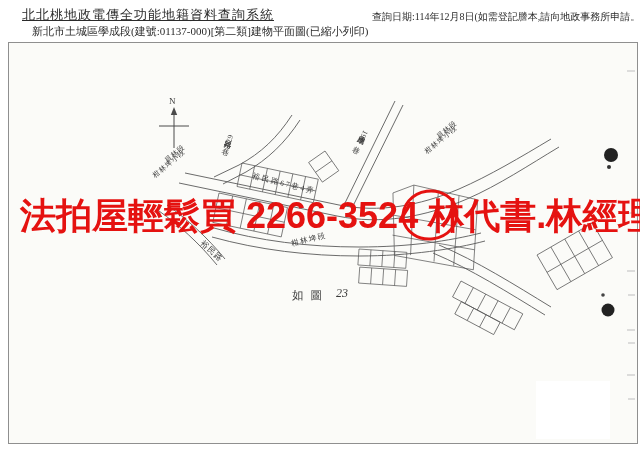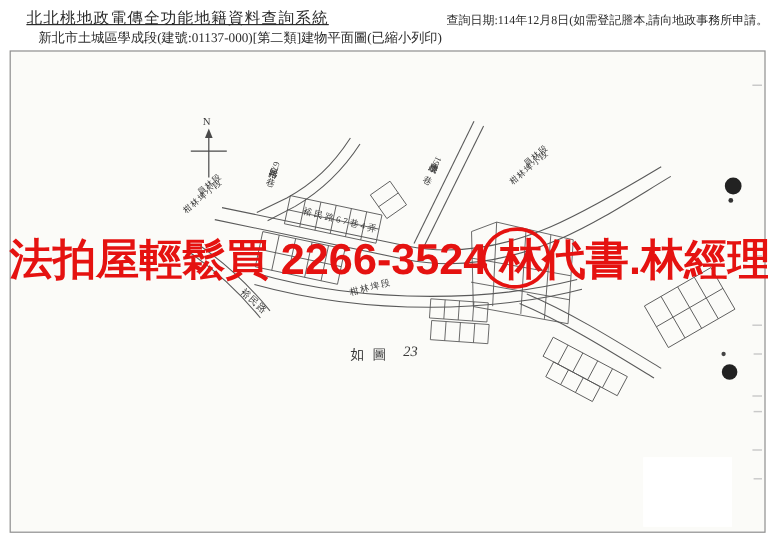--- a/index.html
+++ b/index.html
@@ -23,21 +23,21 @@
   }
   .map-frame{
     position:absolute;left:8px;top:42px;width:628px;height:400px;
     border:1.5px solid #8f8f8f;background:#fbfbf8;box-sizing:content-box;
   }
   .map-frame svg{display:block;}
   .watermark{
     position:absolute;left:8px;top:192px;width:594px;
     font-family:"Liberation Sans","DejaVu Sans",sans-serif;
     font-weight:bold;font-size:36px;color:#e51210;white-space:nowrap;
-    letter-spacing:0px;z-index:5;pointer-events:none;
+    letter-spacing:0px;z-index:5;pointer-events:none;padding-left:12px;
   }
   .maplabel{font-family:"Liberation Serif","DejaVu Serif",serif;fill:#3a3a3a;}
   .vtext{writing-mode:vertical-rl;}
 </style>
 </head>
 <body>
 
 <div class="hdr-title">北北桃地政電傳全功能地籍資料查詢系統</div>
 <div class="hdr-sub">新北市土城區學成段(建號:01137-000)[第二類]建物平面圖(已縮小列印)</div>
 <div class="hdr-date">查詢日期:114年12月8日(如需登記謄本,請向地政事務所申請。)</div>

